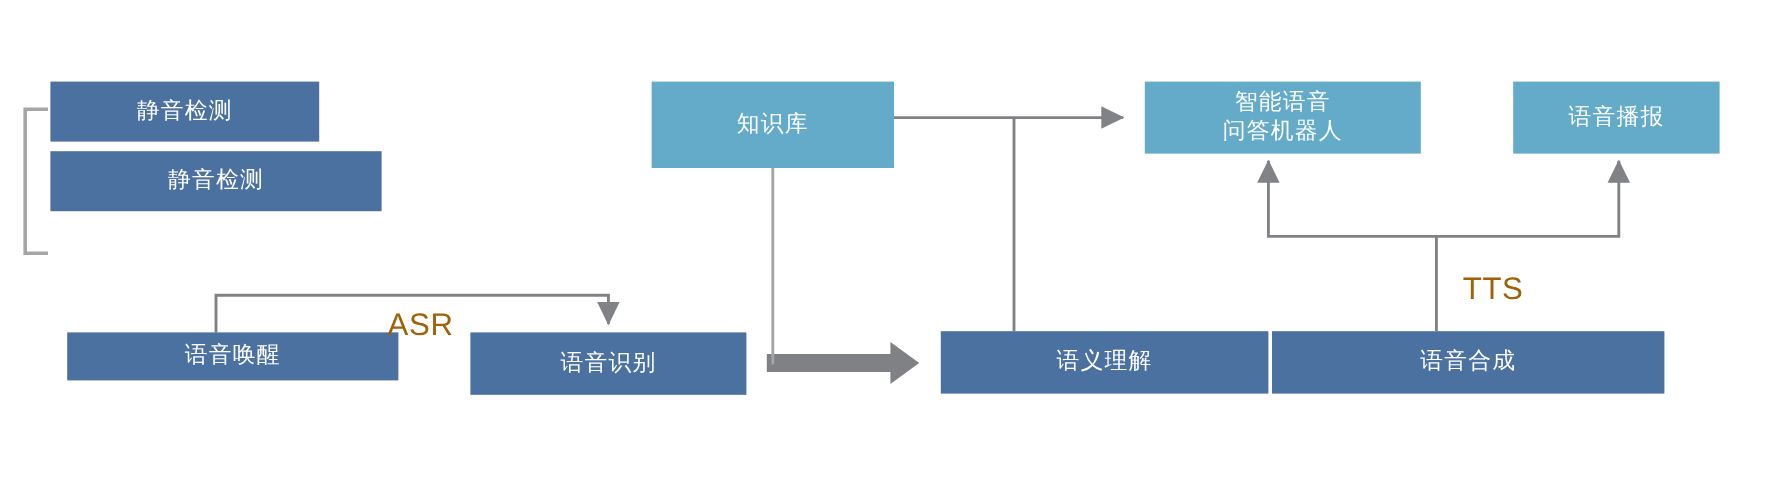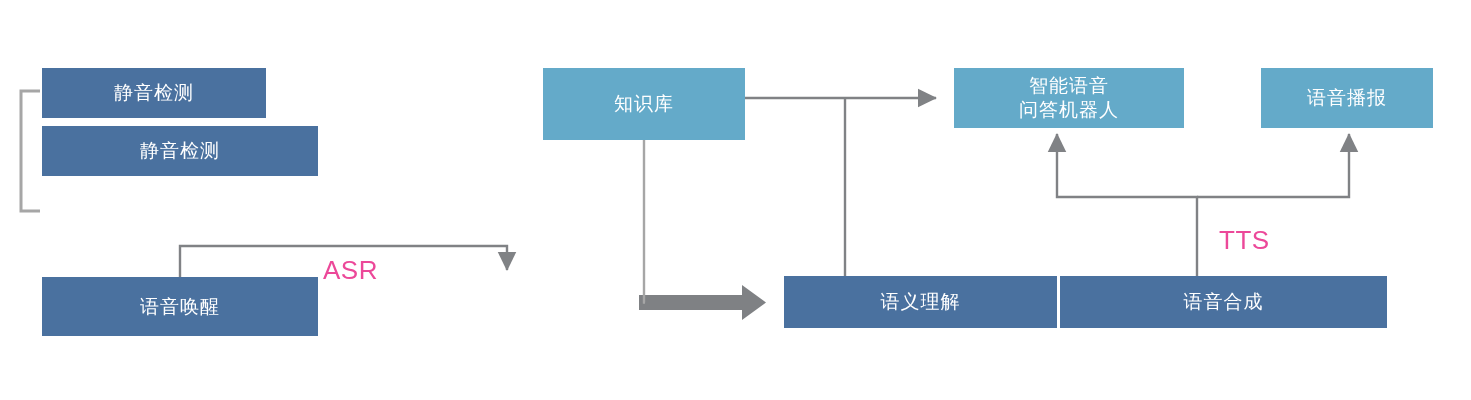--- a/index.html
+++ b/index.html
@@ -36,21 +36,21 @@
     line-height: 1.25;
     letter-spacing: 1px;
     box-sizing: border-box;
     padding: 2px 6px;
     white-space: pre-line;
   }
   .node.dark  { background: #4a719f; }
   .node.light { background: #64aac9; }
   .edge-label {
     position: absolute;
-    color: #ec4899;
+    color: #a16207;
     font-size: 26px;
     letter-spacing: 0.5px;
     white-space: nowrap;
   }
 </style>
 </head>
 <body>
 
 <div id="diagram-root">
 
@@ -75,22 +75,23 @@
 
     <path d="M 1197,276 L 1197,197 L 1057,197 L 1057,134" fill="none" stroke="#808285" stroke-width="2.4" marker-end="url(#arrow-gray)"></path>
     <path d="M 1197,197 L 1349,197 L 1349,134" fill="none" stroke="#808285" stroke-width="2.4" marker-end="url(#arrow-gray)"></path>
   </svg>
 
   <div class="node dark" style="left:42px;   top:68px;  width:224px; height:50px;">静音检测</div>
 
   <div class="node dark" style="left:42px;   top:126px; width:276px; height:50px;">静音检测</div>
 
 
-  <div class="node dark" style="left:42px;   top:277px; width:276px; height:59px;text-align:center;">语音唤醒</div>
+  <div class="node dark" style="left:56px;   top:277px; width:276px; height:40px;text-align:center;">语音唤醒</div>
 
+  <div class="node dark" style="left:392px;  top:277px; width:230px; height:52px;">语音识别</div>
 
   <div class="node light" style="left:543px;  top:68px;  width:202px; height:72px;">知识库</div>
 
   <div class="node dark" style="left:784px;  top:276px; width:273px; height:52px;">语义理解</div>
 
   <div class="node light" style="left:942px;  top:68px;  width:230px; height:60px;margin-left:12px;">智能语音
 问答机器人</div>
 
   <div class="node dark" style="left:1060px; top:276px; width:327px; height:52px;">语音合成</div>
 

